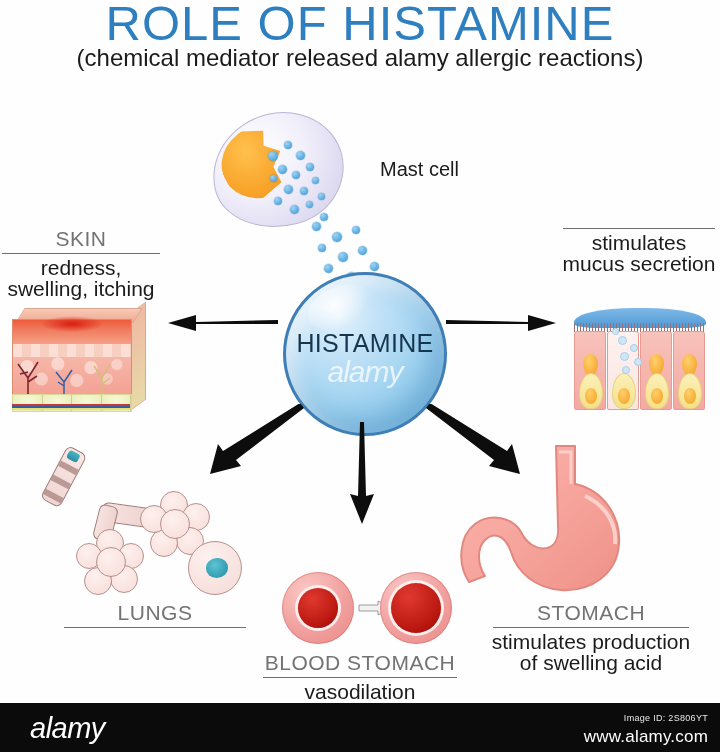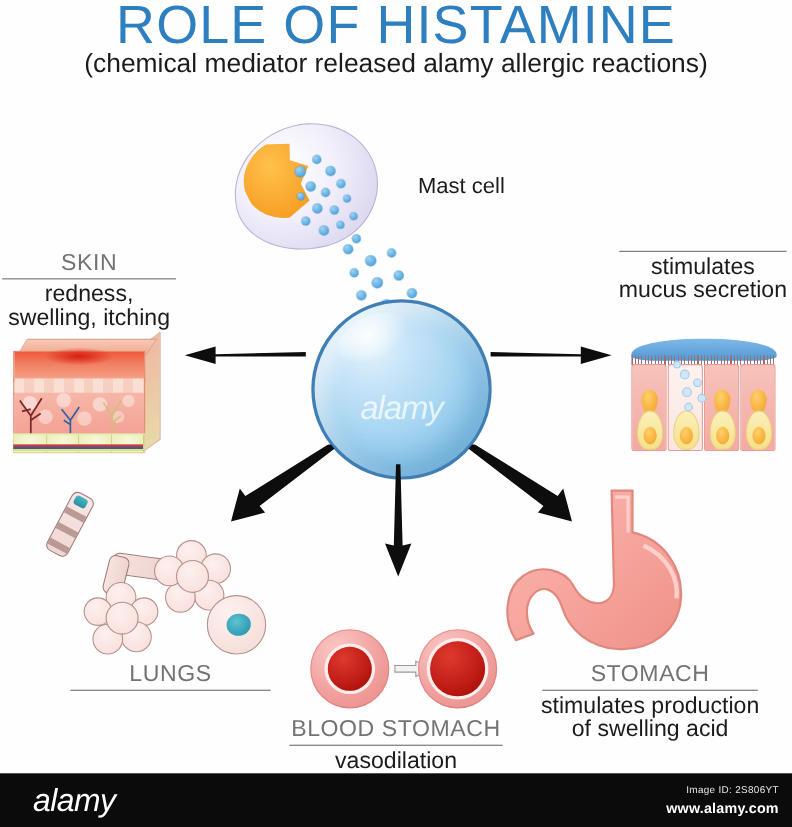--- a/index.html
+++ b/index.html
@@ -164,21 +164,21 @@
     box-shadow:0 0 0 3px #fdeeed;}
   .varrow{position:absolute;left:76px;top:28px;width:34px;height:16px;}
 
   
   #stomach{position:absolute;left:455px;top:440px;width:190px;height:160px;}
 
   
   #footer{position:absolute;left:0;top:703px;width:720px;height:49px;background:#0b0b0b;}
   #footer .brand{position:absolute;left:30px;top:9px;font-size:29px;color:#fff;font-style:italic;letter-spacing:-.5px;}
   #footer .iid{position:absolute;right:12px;top:10px;font-size:9px;color:#e8e8e8;letter-spacing:.3px;}
-  #footer .url{position:absolute;right:12px;top:24px;font-size:13px;color:#fff;font-weight:bold;letter-spacing:.2px;}
+  #footer .url{position:absolute;right:12px;top:24px;font-size:17px;color:#fff;font-weight:normal;letter-spacing:.2px;}
 </style>
 </head>
 <body>
 
 <div id="stage">
 
   <div class="title">ROLE OF HISTAMINE</div>
   <div class="subtitle">(chemical mediator released alamy allergic reactions)</div>
 
   <div id="mastcell">
@@ -213,20 +213,21 @@
     <div class="gr" style="position:absolute;left:370px;top:262px;width:9px;height:9px;"></div>
     <div class="gr" style="position:absolute;left:330px;top:284px;width:10px;height:10px;"></div>
     <div class="gr" style="position:absolute;left:356px;top:290px;width:10px;height:10px;"></div>
     <div class="gr" style="position:absolute;left:382px;top:278px;width:9px;height:9px;"></div>
   </div>
 
   <div class="mastlabel">Mast cell</div>
 
   <div id="sphere">
     <div class="gloss"></div>
+    <div class="txt">HISTAMINE</div>
     <div class="wm">alamy</div>
   </div>
 
   <svg class="arrow" style="left:160px;top:300px;" width="120" height="44" viewBox="0 0 120 44">
     <path d="M118 20 L36 22 L36 15 L8 23 L36 31 L36 24 L118 24 Z" fill="#0d0d0d"></path>
   </svg>
 
   <svg class="arrow" style="left:444px;top:300px;" width="120" height="44" viewBox="0 0 120 44">
     <path d="M2 20 L84 22 L84 15 L112 23 L84 31 L84 24 L2 24 Z" fill="#0d0d0d"></path>
   </svg>

